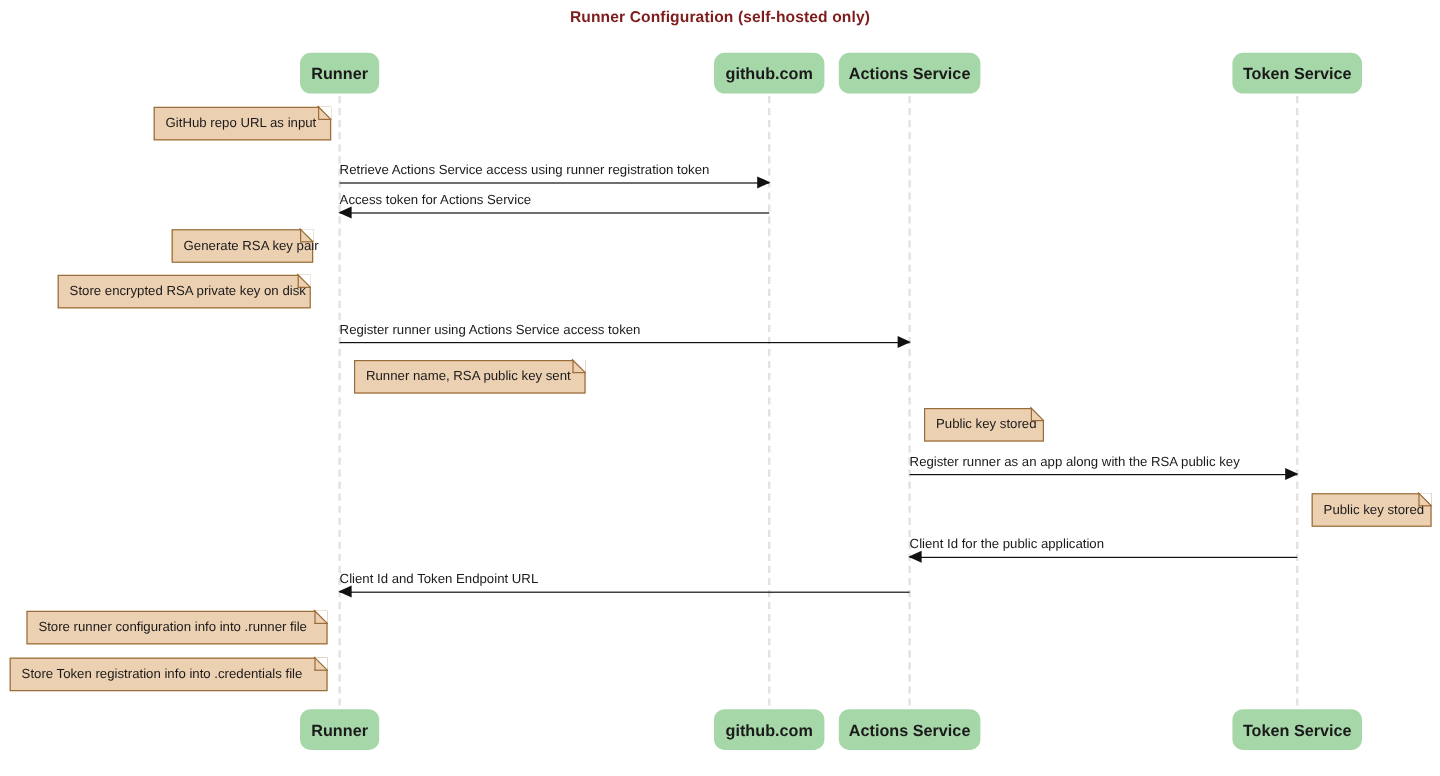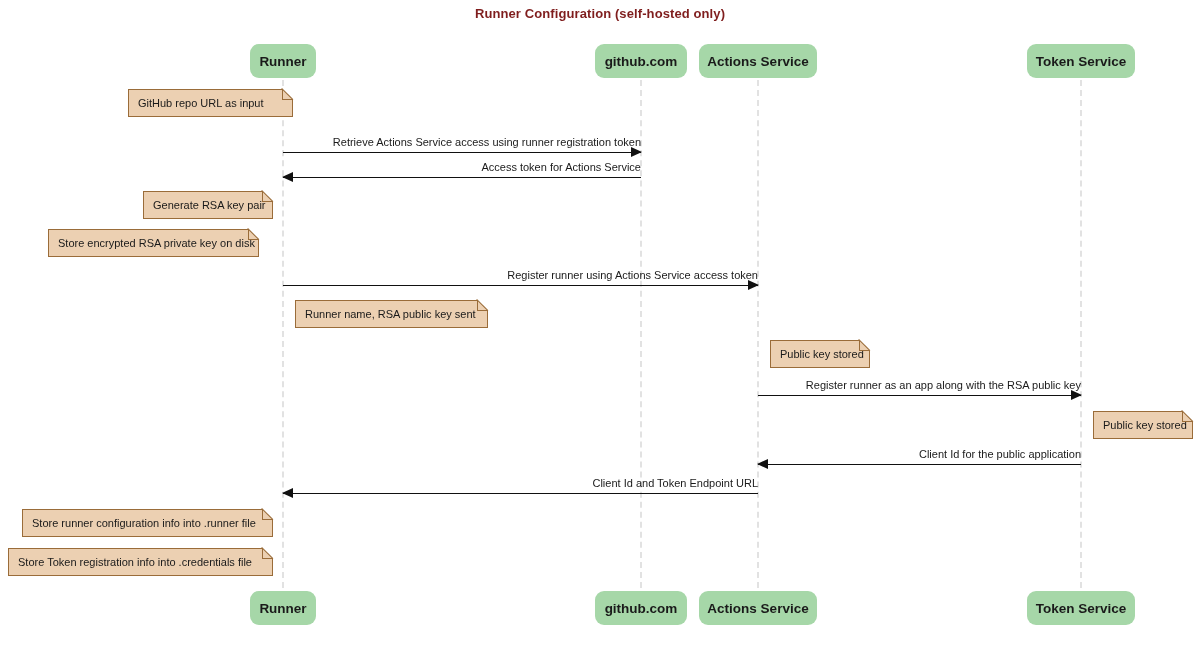--- a/index.html
+++ b/index.html
@@ -124,21 +124,21 @@
     border-left: 11px solid #111111;
   }
   .msg.to-left .head {
     left: -1px;
     border-right: 11px solid #111111;
   }
   .msg .label {
     position: absolute;
     bottom: 3px;
     width: 100%;
-    text-align: right;
+    text-align: left;
     font-size: 11px;
     color: #1a1a1a;
     white-space: nowrap;
     line-height: 13px;
   }
 </style>
 </head>
 <body>
 
 <div id="canvas">
@@ -205,25 +205,25 @@
         <span>github.com</span>
       </div>
       <div class="participant" style="left: 699px; top: 591px; width: 118px;">
         <span>Actions Service</span>
       </div>
       <div class="participant" style="left: 1027px; top: 591px; width: 108px;">
         <span>Token Service</span>
       </div>
     </div>
   <div id="notes">
-      <div class="note" style="left: 128px; top: 89px; width: 165px;">
+      <div class="note" style="left: 128px; top: 89px; width: 148px;">
         <span>GitHub repo URL as input</span>
         <span class="fold"></span>
       </div>
-      <div class="note" style="left: 143px; top: 191px; width: 130px;">
+      <div class="note" style="left: 143px; top: 191px; width: 118px;">
         <span>Generate RSA key pair</span>
         <span class="fold"></span>
       </div>
       <div class="note" style="left: 48px; top: 229px; width: 211px;">
         <span>Store encrypted RSA private key on disk</span>
         <span class="fold"></span>
       </div>
       <div class="note" style="left: 295px; top: 300px; width: 193px;">
         <span>Runner name, RSA public key sent</span>
         <span class="fold"></span>

